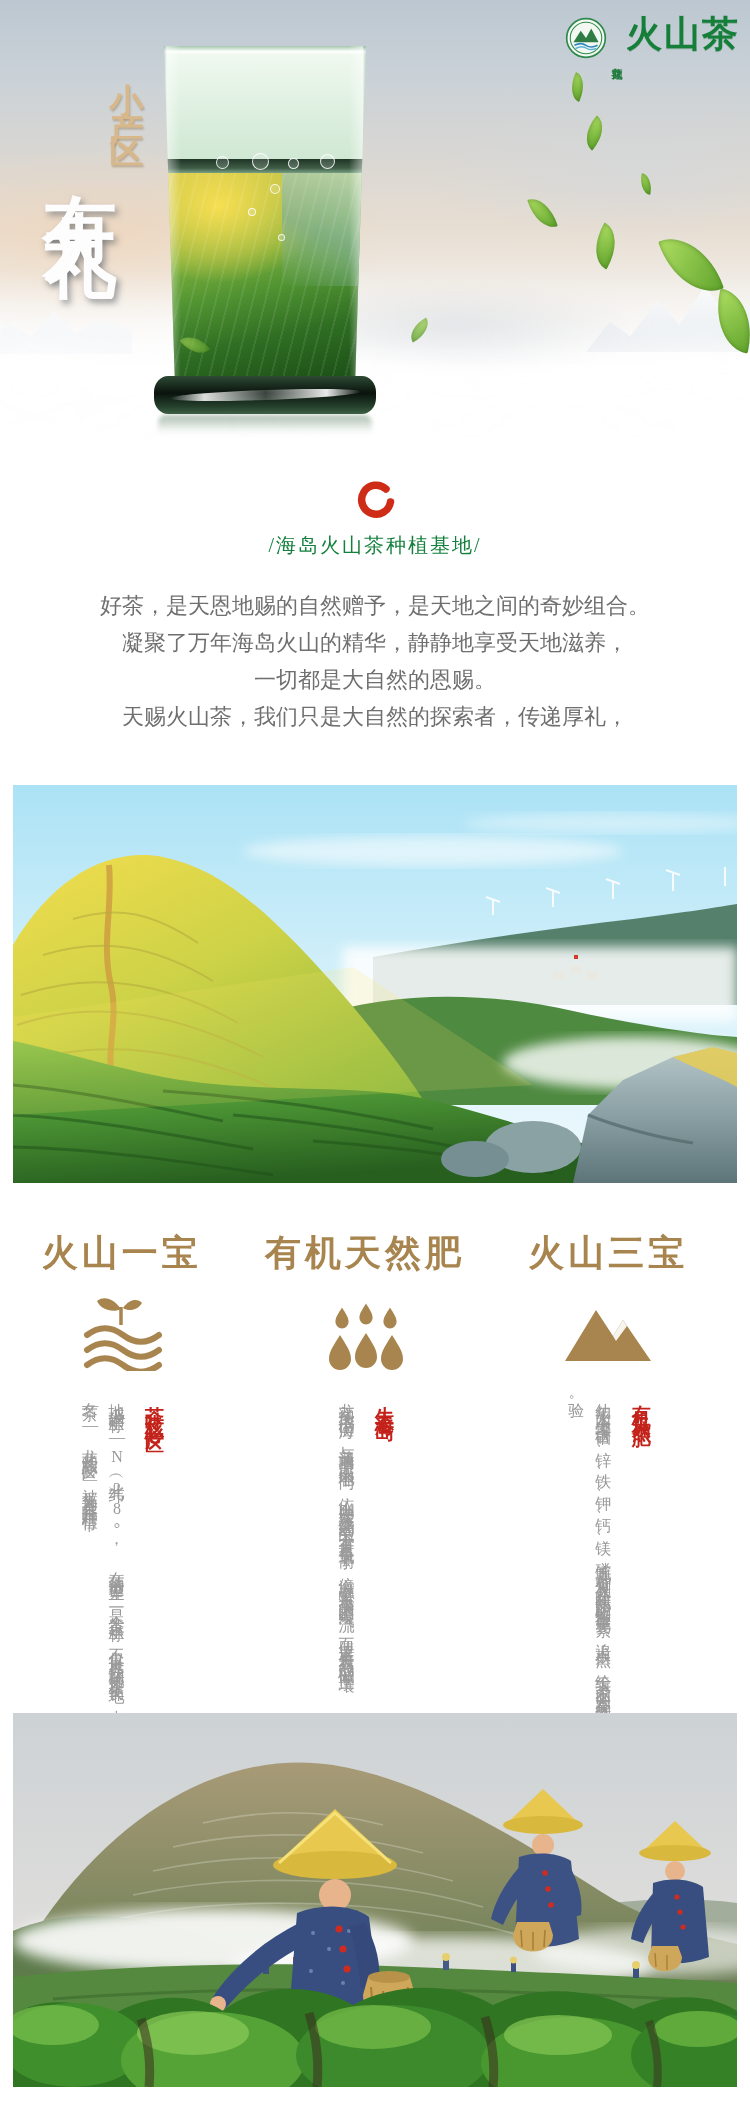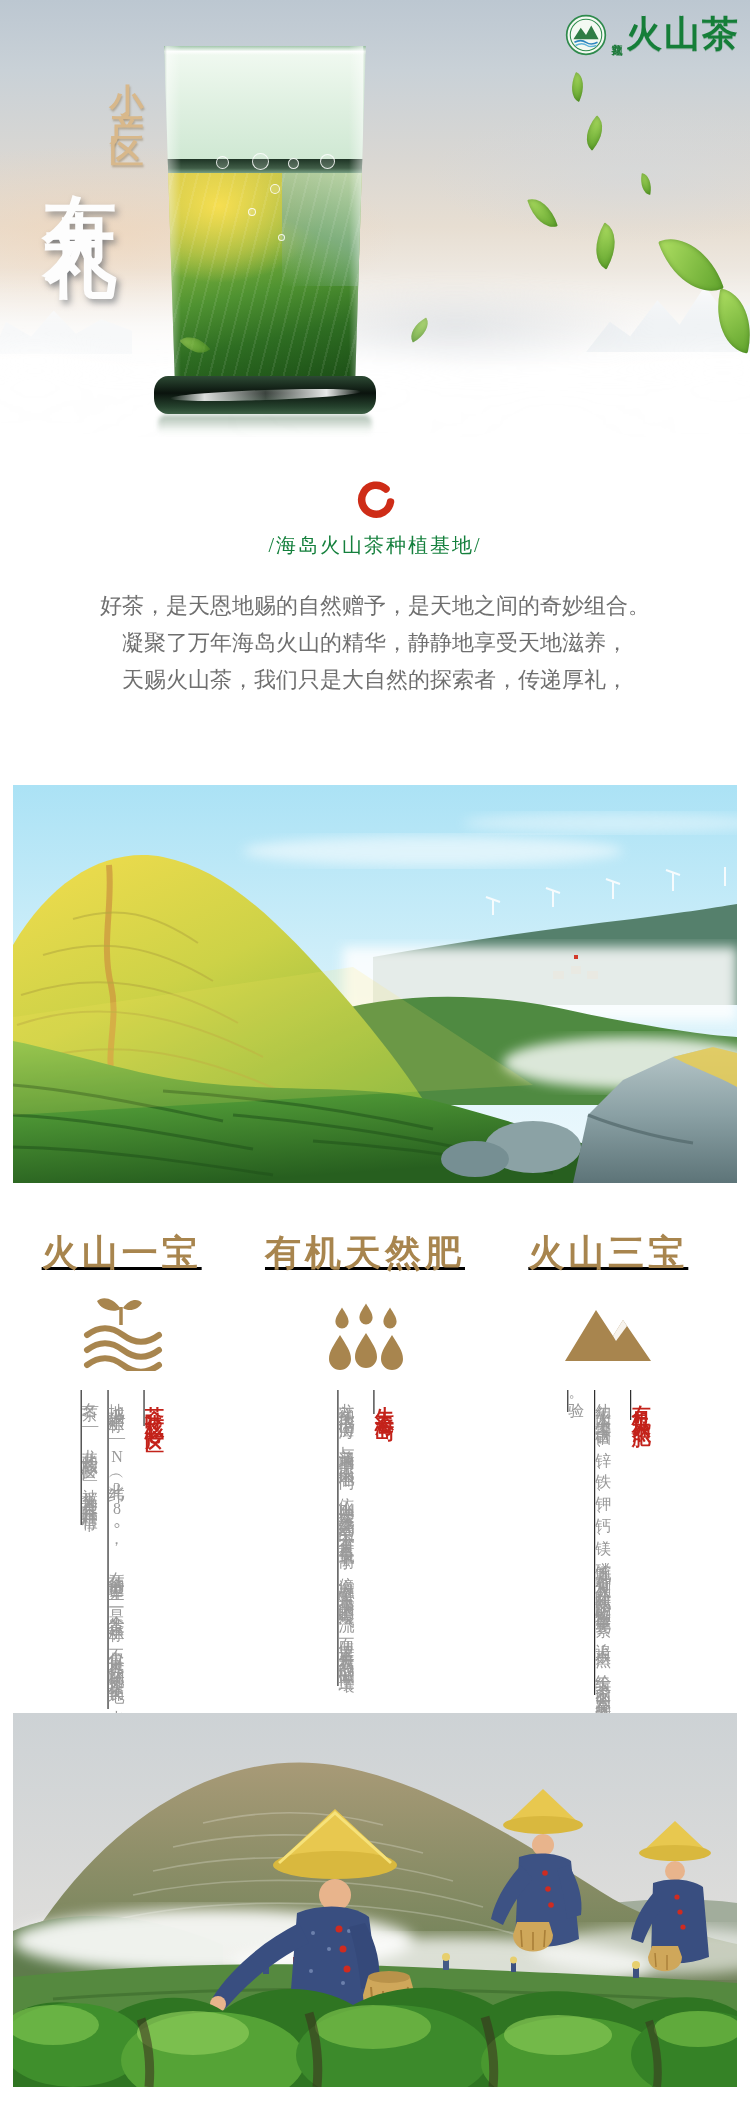--- a/index.html
+++ b/index.html
@@ -68,40 +68,40 @@
   .leaf{position:absolute;background:linear-gradient(135deg,#aede62,#61a42d);
         border-radius:4% 100% 4% 100%;box-shadow:inset 0 0 5px rgba(35,85,10,.45);}
 
   .tag-small{position:absolute;left:103px;top:56px;writing-mode:vertical-rl;text-orientation:upright;
     font-size:34px;letter-spacing:26px;color:#d8b88b;font-weight:bold;
     text-shadow:1px 2px 2px rgba(120,90,40,.35);}
   .tag-large{position:absolute;left:30px;top:136px;writing-mode:vertical-rl;text-orientation:upright;
     font-size:74px;letter-spacing:14px;color:#fdfdfd;font-weight:bold;
     text-shadow:3px 4px 6px rgba(85,92,102,.55);}
 
-  .logo{position:absolute;right:10px;top:10px;display:flex;align-items:center;}
+  .logo{position:absolute;right:10px;top:10px;display:flex;align-items:flex-end;}
   .logo-sub{writing-mode:vertical-rl;text-orientation:upright;font-size:11px;line-height:1.1;
     color:#1f7a3c;font-weight:bold;margin:0 3px 0 4px;}
   .logo-word{font-size:36px;font-weight:bold;color:#157e38;letter-spacing:2px;
     text-shadow:0 1px 0 rgba(20,110,50,.3);}
 
   
   .intro{position:absolute;top:437px;left:0;width:750px;height:348px;background:#fff;}
   .title-row{display:flex;justify-content:center;align-items:center;gap:13px;padding-top:44px;}
   .garden-title{font-size:45px;font-weight:bold;color:#b3925c;letter-spacing:5px;}
   .garden-sub{text-align:center;color:#15803d;font-size:20px;letter-spacing:2px;margin-top:11px;}
   .para{margin-top:28px;text-align:center;color:#6f6f6f;font-size:22px;line-height:37px;}
 
   
   .photo1-wrap{position:absolute;top:785px;left:13px;width:724px;height:398px;}
   .photo2-wrap{position:absolute;top:1713px;left:13px;width:724px;height:374px;}
   .photo1-wrap svg,.photo2-wrap svg{display:block;width:100%;height:100%;}
 
   
-  .treasures{position:absolute;top:1183px;left:0;width:730px;height:530px;display:flex;text-decoration:underline;}
+  .treasures{position:absolute;top:1183px;left:0;width:730px;height:530px;display:flex;}
   .t-col{width:250px;display:flex;flex-direction:column;align-items:center;padding-top:46px;}
   .t-title{font-size:36px;color:#a8854e;letter-spacing:4px;font-weight:bold;}
   .t-icon{margin-top:16px;height:78px;display:flex;align-items:center;}
   .vtext{writing-mode:vertical-rl;text-orientation:upright;height:320px;margin-top:18px;}
   .vhead{color:#c3221a;font-size:19px;font-weight:bold;letter-spacing:6px;margin-left:12px;}
   .vbody{color:#9a9a9a;font-size:16px;line-height:1.68;letter-spacing:3px;}
 </style>
 </head>
 <body>
 
@@ -163,20 +163,21 @@
   <div class="intro">
     <div class="title-row">
       <svg width="40" height="40" viewBox="0 0 40 40">
         <path d="M31 8 A14.5 14.5 0 1 0 35.5 21" stroke="#ce2c17" stroke-width="7.5" stroke-linecap="round" fill="none"></path>
       </svg>
     </div>
     <div class="garden-sub">/海岛火山茶种植基地/</div>
     <div class="para">
       <div>好茶，是天恩地赐的自然赠予，是天地之间的奇妙组合。</div>
       <div>凝聚了万年海岛火山的精华，静静地享受天地滋养，</div>
+      <div>一切都是大自然的恩赐。</div>
       <div>天赐火山茶，我们只是大自然的探索者，传递厚礼，</div>
     </div>
   </div>
 
   <div class="photo1-wrap">
     <svg viewBox="0 0 724 398" preserveAspectRatio="none">
       <defs>
         <linearGradient id="sky1" x1="0" y1="0" x2="0" y2="1">
           <stop offset="0" stop-color="#abe2f5"></stop>
             <stop offset=".6" stop-color="#dcf3fb"></stop>

